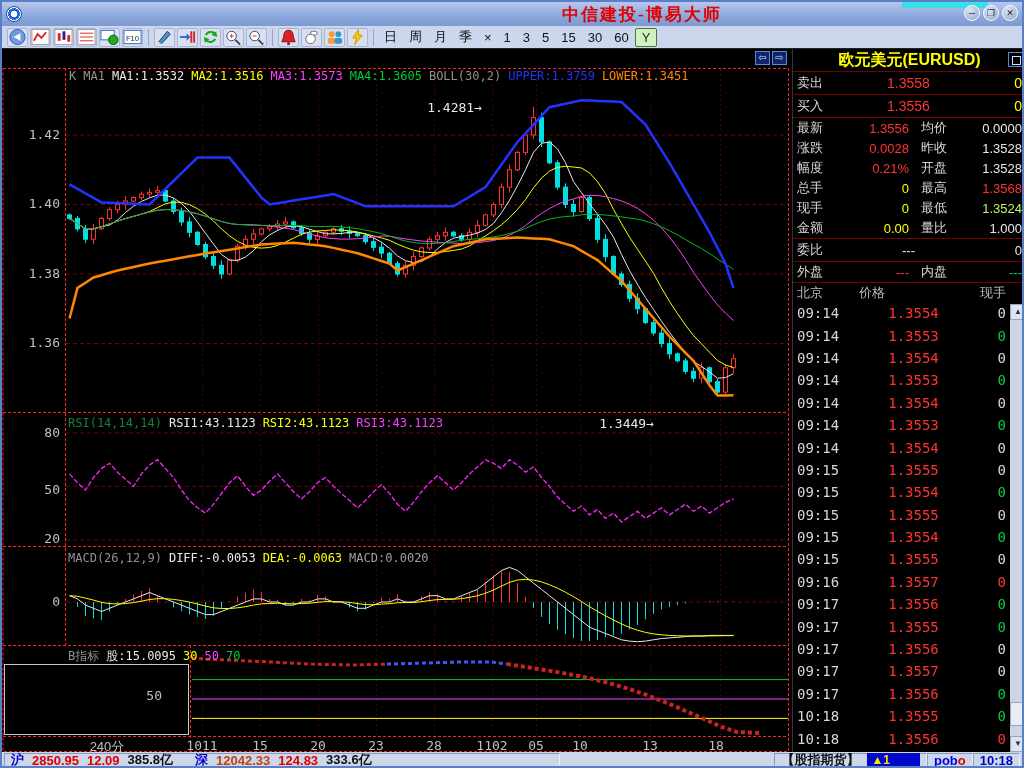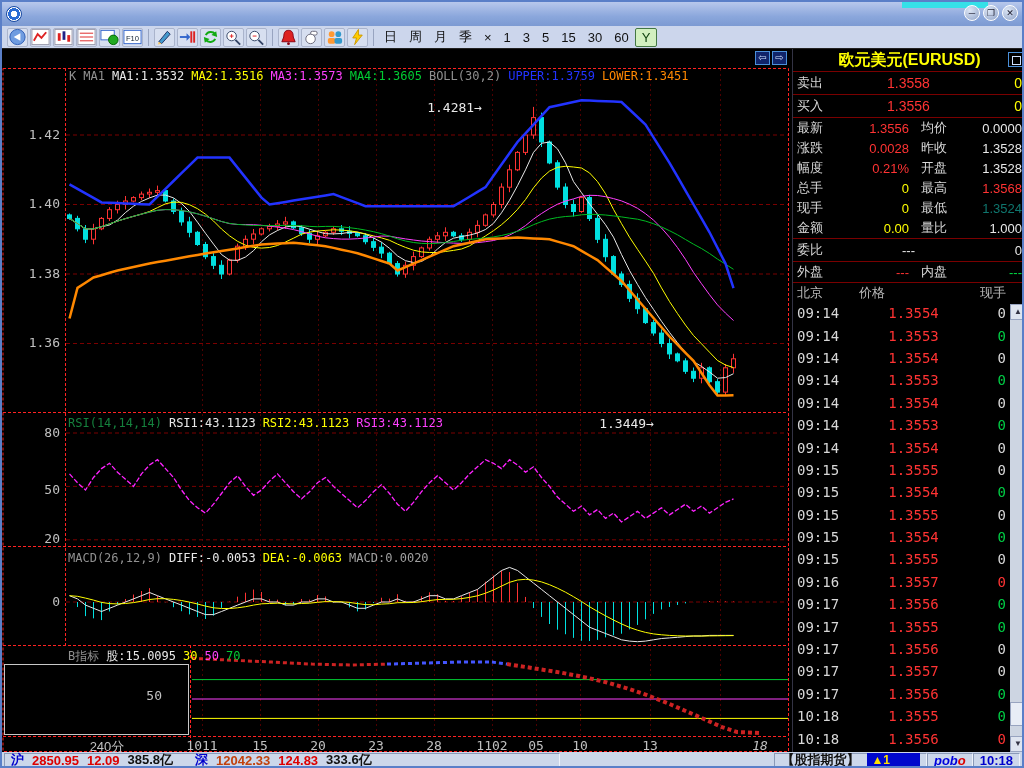--- a/index.html
+++ b/index.html
@@ -80,20 +80,21 @@
   .badge{background:#0008cc;color:#ffe000;padding:0 30px 0 4px;height:14px;line-height:14px;font-size:12px;}
 </style>
 </head>
 <body>
 
 <div class="window">
 
   <div class="titlebar">
     <div class="app-icon"></div>
     <div class="cyan-strip"></div>
+    <div class="win-title">中信建投-博易大师</div>
     <div class="win-buttons">
       <div class="win-btn">─</div>
       <div class="win-btn">❐</div>
       <div class="win-btn">✕</div>
     </div>
   </div>
 
   <div class="toolbar" id="toolbar">
       <div class="tb-icon">
         <svg width="20" height="18" viewBox="0 0 20 18">
@@ -545,21 +546,21 @@
       <div class="ylab" style="left: 0px; top: 592px;">0</div>
       <div class="xlab" style="left: 178px;">1011</div>
       <div class="xlab" style="left: 236px;">15</div>
       <div class="xlab" style="left: 294px;">20</div>
       <div class="xlab" style="left: 352px;">23</div>
       <div class="xlab" style="left: 410px;">28</div>
       <div class="xlab" style="left: 468px;">1102</div>
       <div class="xlab" style="left: 512px;">05</div>
       <div class="xlab" style="left: 556px;">10</div>
       <div class="xlab" style="left: 626px;">13</div>
-      <div class="xlab" style="left: 736px; font-style: italic;">18</div>
+      <div class="xlab" style="left: 692px;">18</div>
       <div class="legend" style="left: 67px; top: 67px;"><span style="color: rgb(144, 144, 144);">K</span><span style="color: rgb(144, 144, 144);">MA1</span><span style="color: rgb(232, 232, 232);">MA1:1.3532</span><span style="color: rgb(255, 255, 0);">MA2:1.3516</span><span style="color: rgb(255, 64, 255);">MA3:1.3573</span><span style="color: rgb(0, 204, 51);">MA4:1.3605</span><span style="color: rgb(144, 144, 144);">BOLL(30,2)</span><span style="color: rgb(34, 51, 255);">UPPER:1.3759</span><span style="color: rgb(255, 136, 0);">LOWER:1.3451</span></div>
       <div class="legend" style="left: 66px; top: 414px;"><span style="color: #15803d;">RSI(14,14,14)</span><span style="color: rgb(232, 232, 232);">RSI1:43.1123</span><span style="color: rgb(255, 255, 0);">RSI2:43.1123</span><span style="color: rgb(255, 64, 255);">RSI3:43.1123</span></div>
       <div class="legend" style="left: 66px; top: 549px;"><span style="color: rgb(144, 144, 144);">MACD(26,12,9)</span><span style="color: rgb(232, 232, 232);">DIFF:-0.0053</span><span style="color: rgb(255, 255, 0);">DEA:-0.0063</span><span style="color: rgb(160, 160, 160);">MACD:0.0020</span></div>
       <div class="legend" style="left: 66px; top: 646px;"><span style="color: rgb(144, 144, 144);">B指标</span><span style="color: rgb(232, 232, 232);">股:15.0095</span><span style="color: rgb(255, 255, 0);">30</span><span style="color: rgb(255, 64, 255);">50</span><span style="color: rgb(0, 204, 51);">70</span></div>
       <div class="tag" style="right: 540px; top: 98px;">1.4281→</div>
       <div class="tag" style="right: 368px; top: 386px; margin-top: 28px;">1.3449→</div>
     </div>
 
   <div class="b-box">
     <div class="ylab">50</div>
@@ -606,21 +607,21 @@
         <div class="qrow pair">
           <span class="lab">总手</span>
           <span class="v1" style="color: rgb(255, 255, 0);">0</span>
           <span class="lab2">最高</span>
           <span class="v2" style="color: rgb(255, 51, 51);">1.3568</span>
         </div>
         <div class="qrow pair">
           <span class="lab">现手</span>
           <span class="v1" style="color: rgb(255, 255, 0);">0</span>
           <span class="lab2">最低</span>
-          <span class="v2" style="color: #0f766e; text-align: right;">1.3524</span>
+          <span class="v2" style="color: #bef264; text-align: right;">1.3524</span>
         </div>
         <div class="qrow pair">
           <span class="lab">金额</span>
           <span class="v1" style="color: rgb(255, 255, 0);">0.00</span>
           <span class="lab2">量比</span>
           <span class="v2" style="color: rgb(232, 232, 232);">1.000</span>
         </div>
       </div>
     <div class="sepline"></div>
     <div class="qrow wb">
@@ -758,19 +759,19 @@
       <span style="color:#0000cc;margin-left:14px;">深</span>
       <span style="color:#c2410c">12042.33</span>
       <span style="color:#dd0000">124.83</span>
       <span style="color:#111"><span>333.6</span><span>亿</span></span>
     </div>
     <div style="flex:1"></div>
     <div class="sb-panel">
       <span style="color:#111">【股指期货】</span>
       <span class="badge">▲1</span>
     </div>
-    <div class="sb-panel" style="font-style:italic;">
+    <div class="sb-panel" style="">
       <span><span style="color:#0000dd">pob</span><span style="color:#dd0000">o</span></span>
     </div>
     <div class="sb-panel" style="margin-right:2px;color:#0000cc;">10:18</div>
   </div>
 
 </div>
 
 </body></html>

